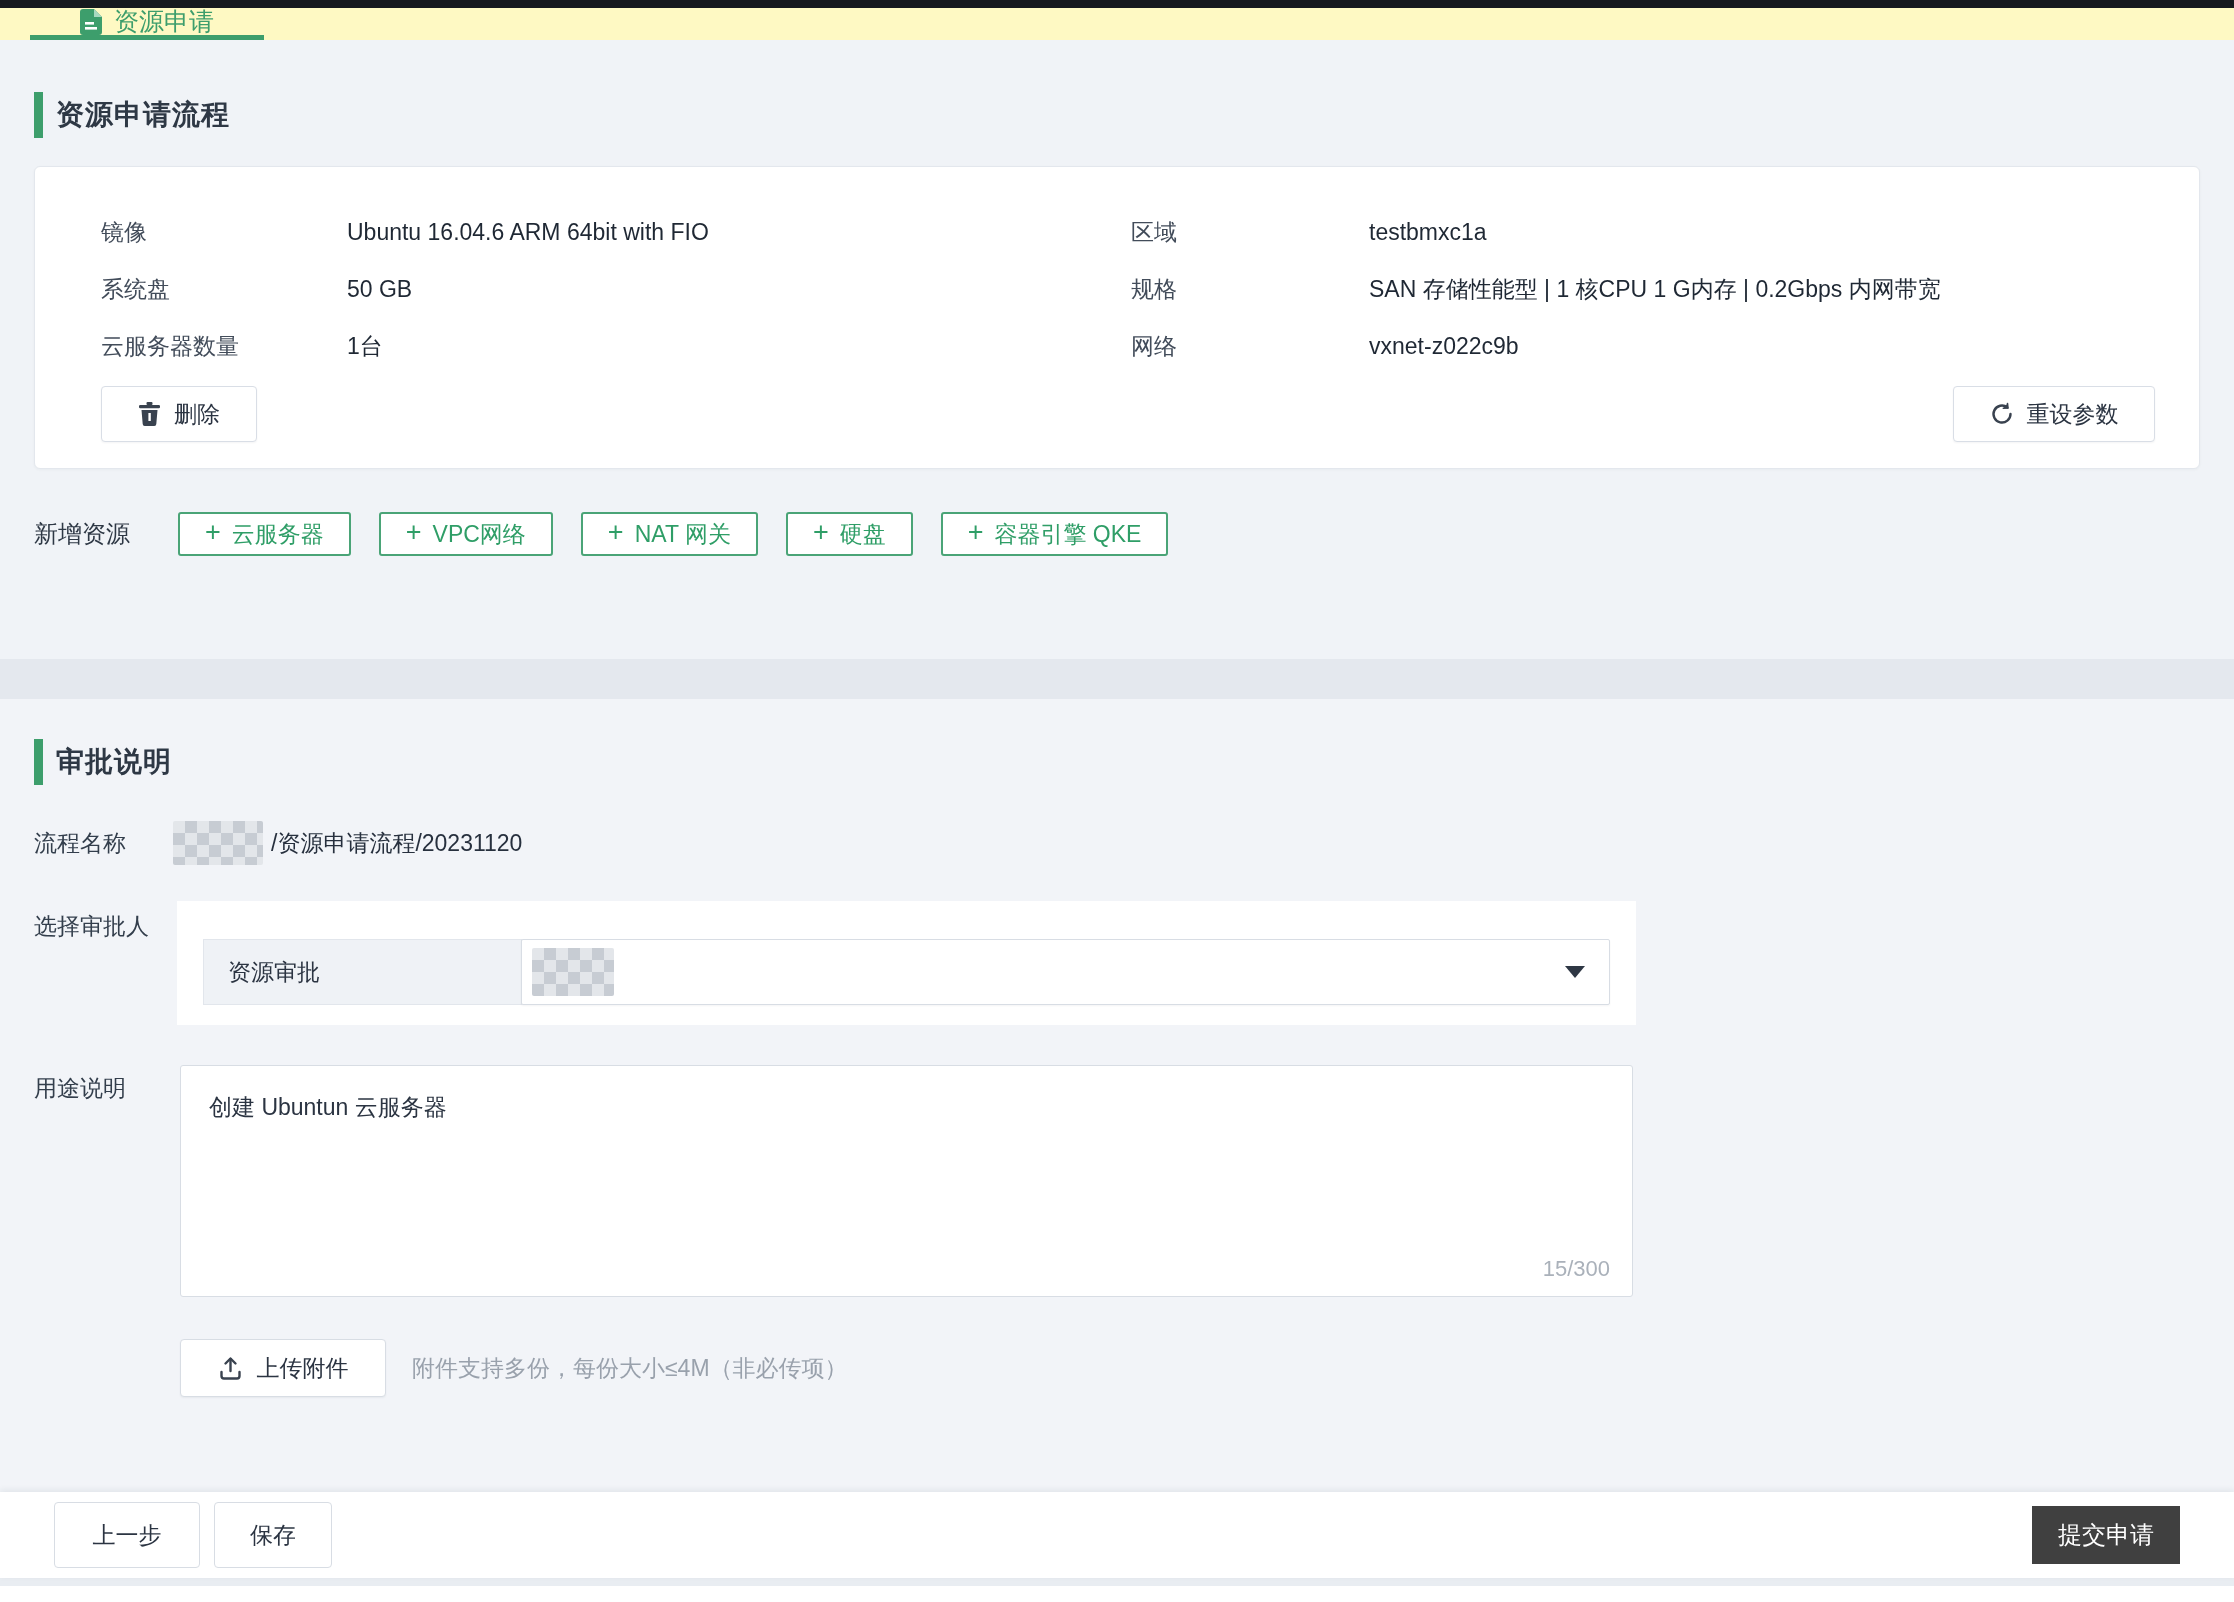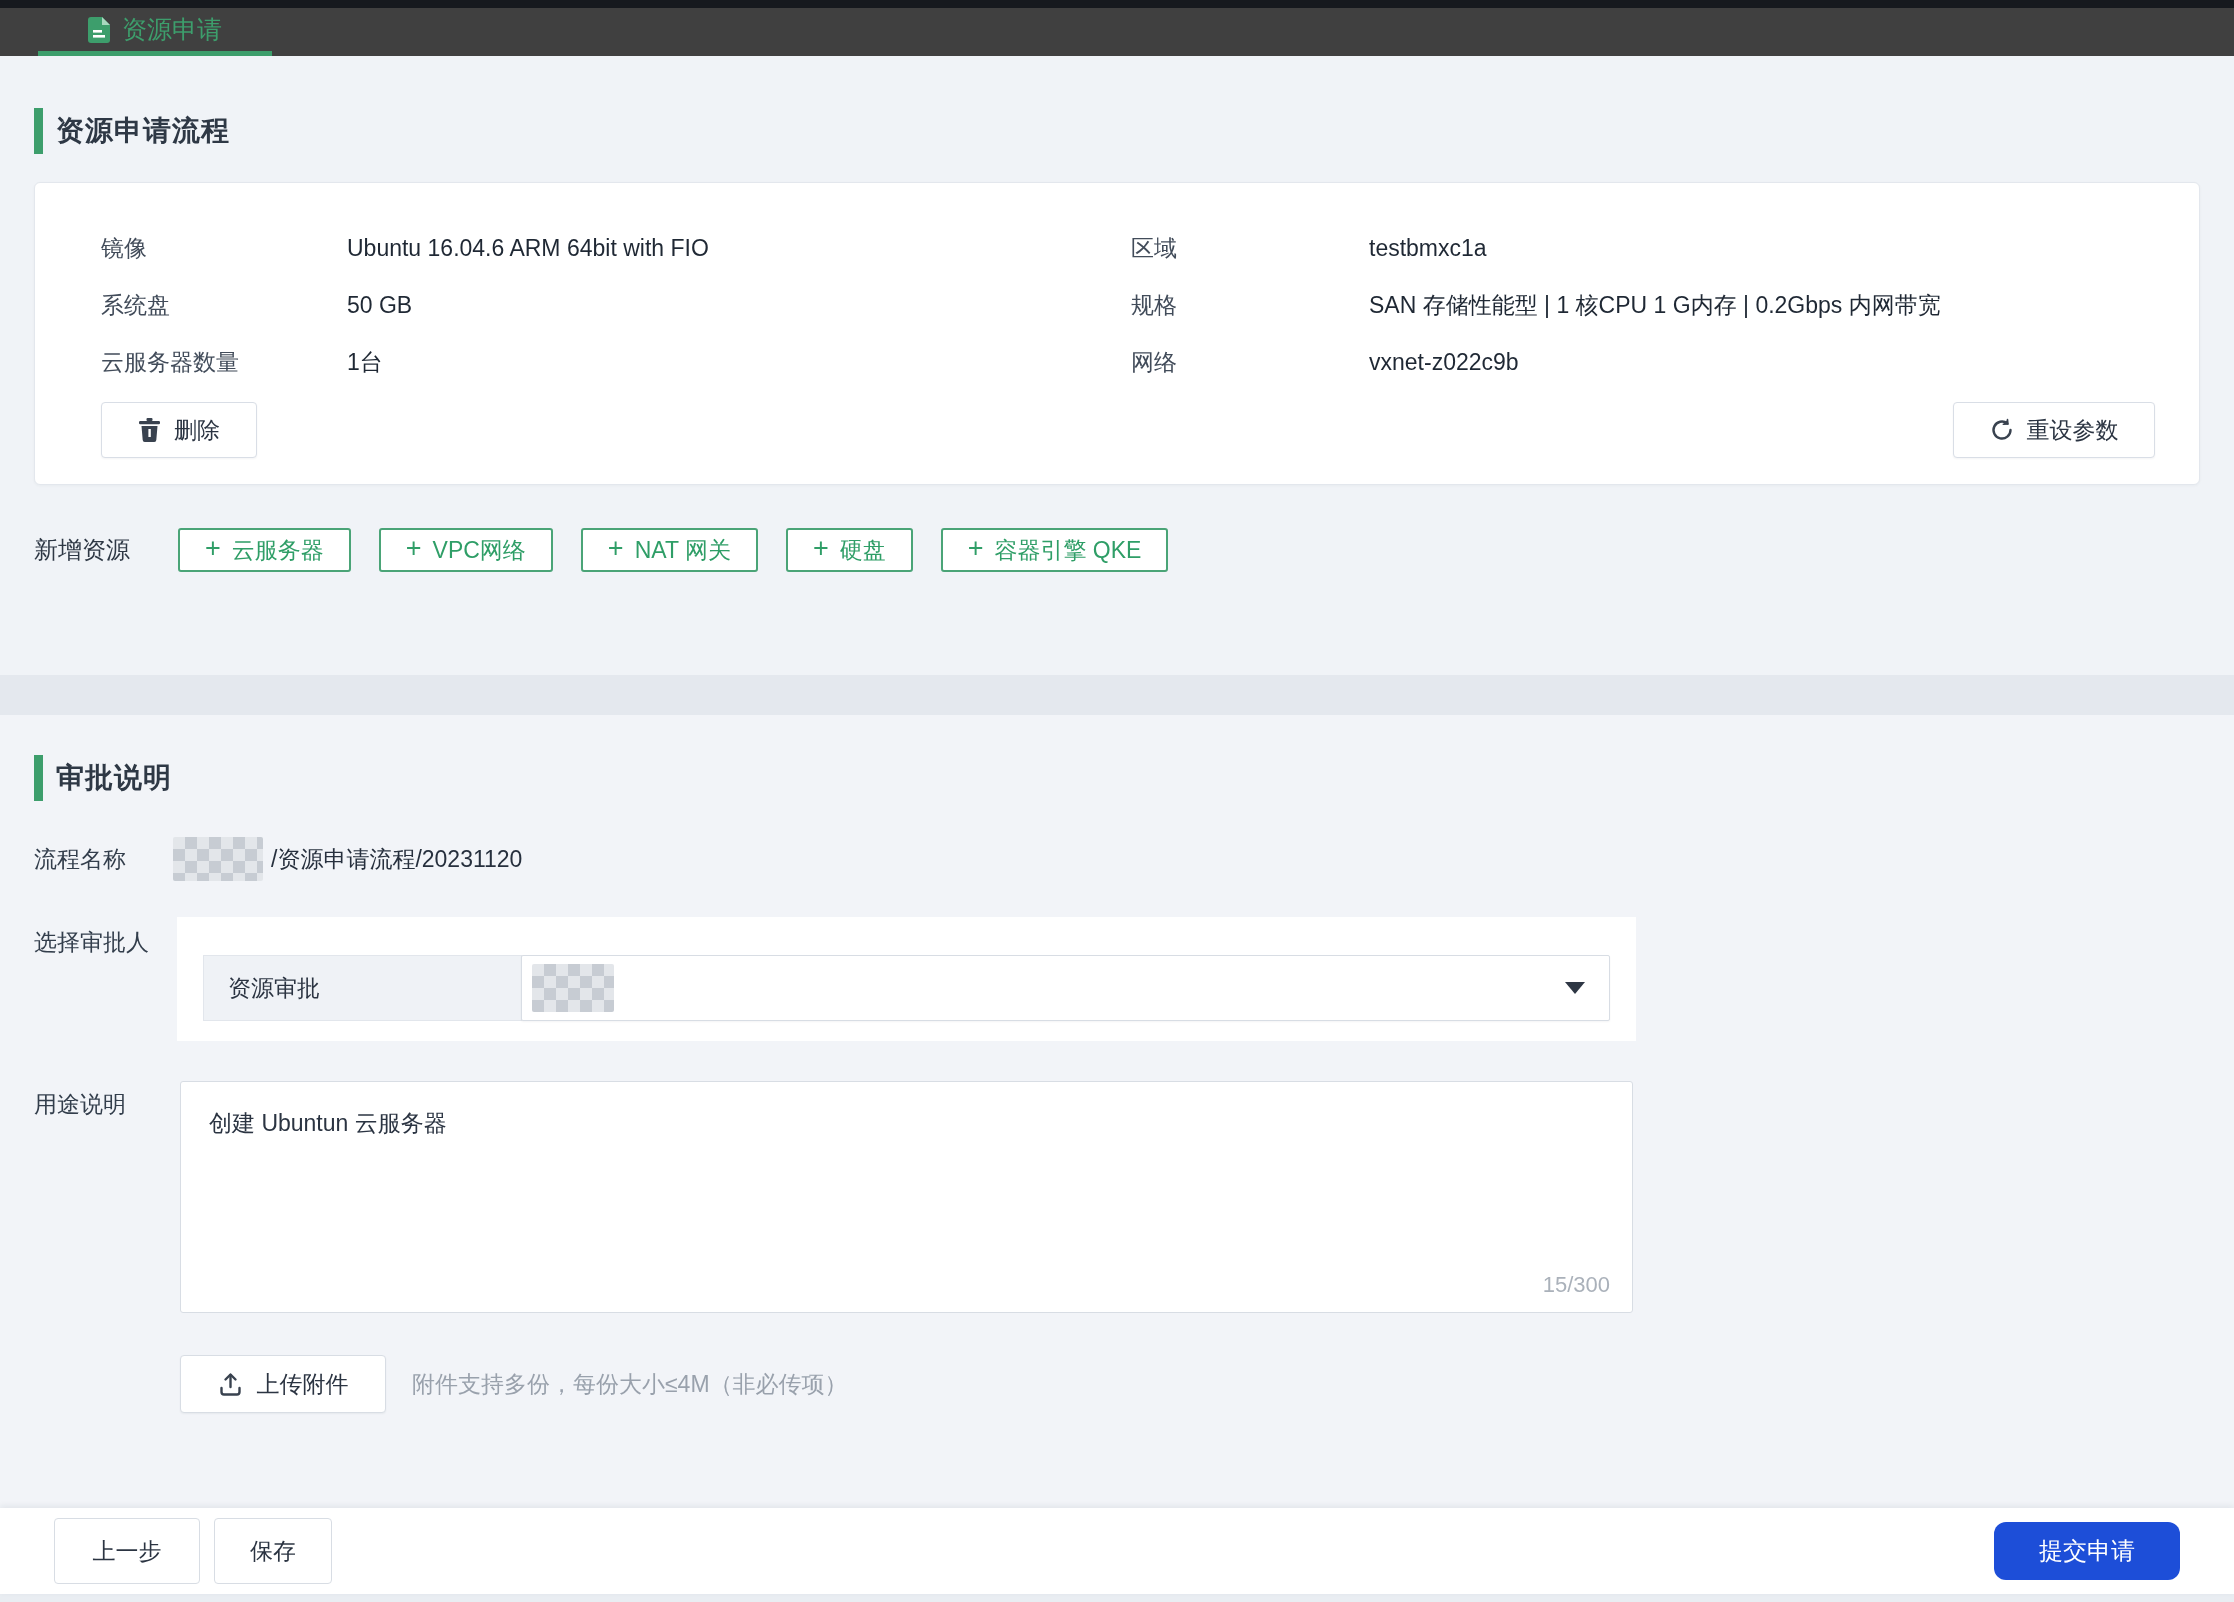--- a/index.html
+++ b/index.html
@@ -2,21 +2,21 @@
 <html><head>
 <meta charset="utf-8">
 <style>
   * { margin:0; padding:0; box-sizing:border-box; }
   html,body { width:2234px; height:1602px; }
   body {
     font-family:"Liberation Sans","DejaVu Sans",sans-serif;
     color:#2b3442; background:#fff; overflow:hidden;
   }
   .topbar { height:8px; background:#16191e; }
-  .tabbar { height:48px; background:#404040; padding-left:38px; display:flex; }
+  .tabbar { height:32px; background:#fef9c3; padding-left:30px; display:flex; }
   .tab {
     width:234px; display:flex; align-items:center; justify-content:center; gap:12px;
     border-bottom:5px solid #3d9e6c; color:#3d9e6c; font-size:25px; font-weight:500;
     cursor:pointer;
   }
   .upper { background:#f0f3f7; height:619px; padding:0 34px; }
   .sec-title { display:flex; align-items:center; gap:13px; }
   .sec-title.first { padding-top:52px; }
   .sec-bar { width:9px; height:46px; background:#3d9e6c; }
   .sec-text { font-size:28px; font-weight:bold; color:#2e3845; letter-spacing:1px; }
@@ -110,22 +110,22 @@
     box-shadow:0 -2px 6px rgba(31,45,61,.08); position:relative;
   }
   .footer .btn-plain {
     height:66px; background:#fff; border:1px solid #d8dde4; border-radius:4px;
     font-size:23px; color:#2b3442; display:inline-flex; align-items:center;
     justify-content:center; cursor:pointer;
   }
   .btn-prev { width:146px; margin-right:14px; }
   .btn-save { width:118px; }
   .btn-submit {
-    margin-left:auto; width:186px; height:58px; background:#1d4ed8; color:#fff;
-    border:none; border-radius:12px; font-size:24px; display:inline-flex;
+    margin-left:auto; width:148px; height:58px; background:#404040; color:#fff;
+    border:none; border-radius:0; font-size:24px; display:inline-flex;
     align-items:center; justify-content:center; cursor:pointer;
   }
   .bottomstrip { height:8px; background:#e9edf2; }
   svg { display:block; }
 </style>
 </head>
 <body>
 
 <div class="topbar"></div>
 

